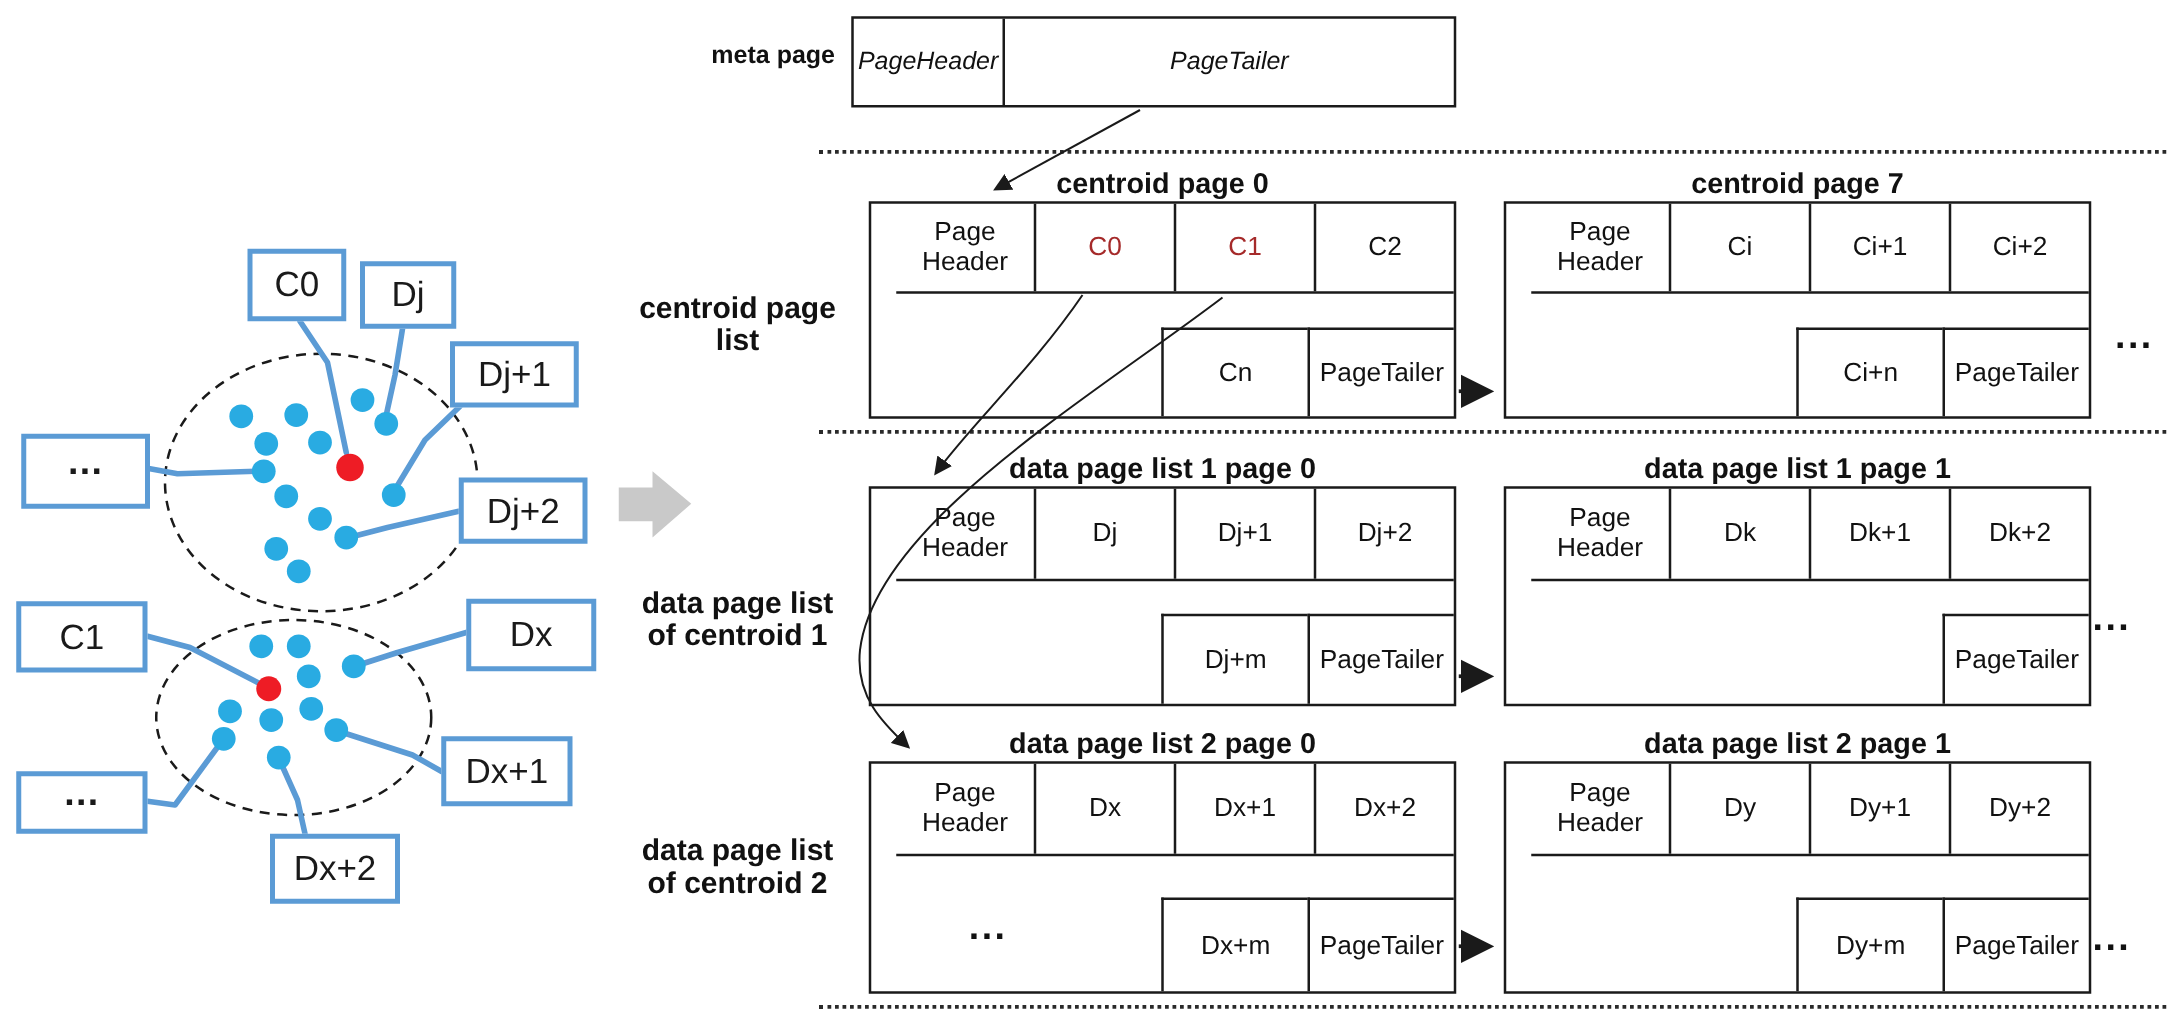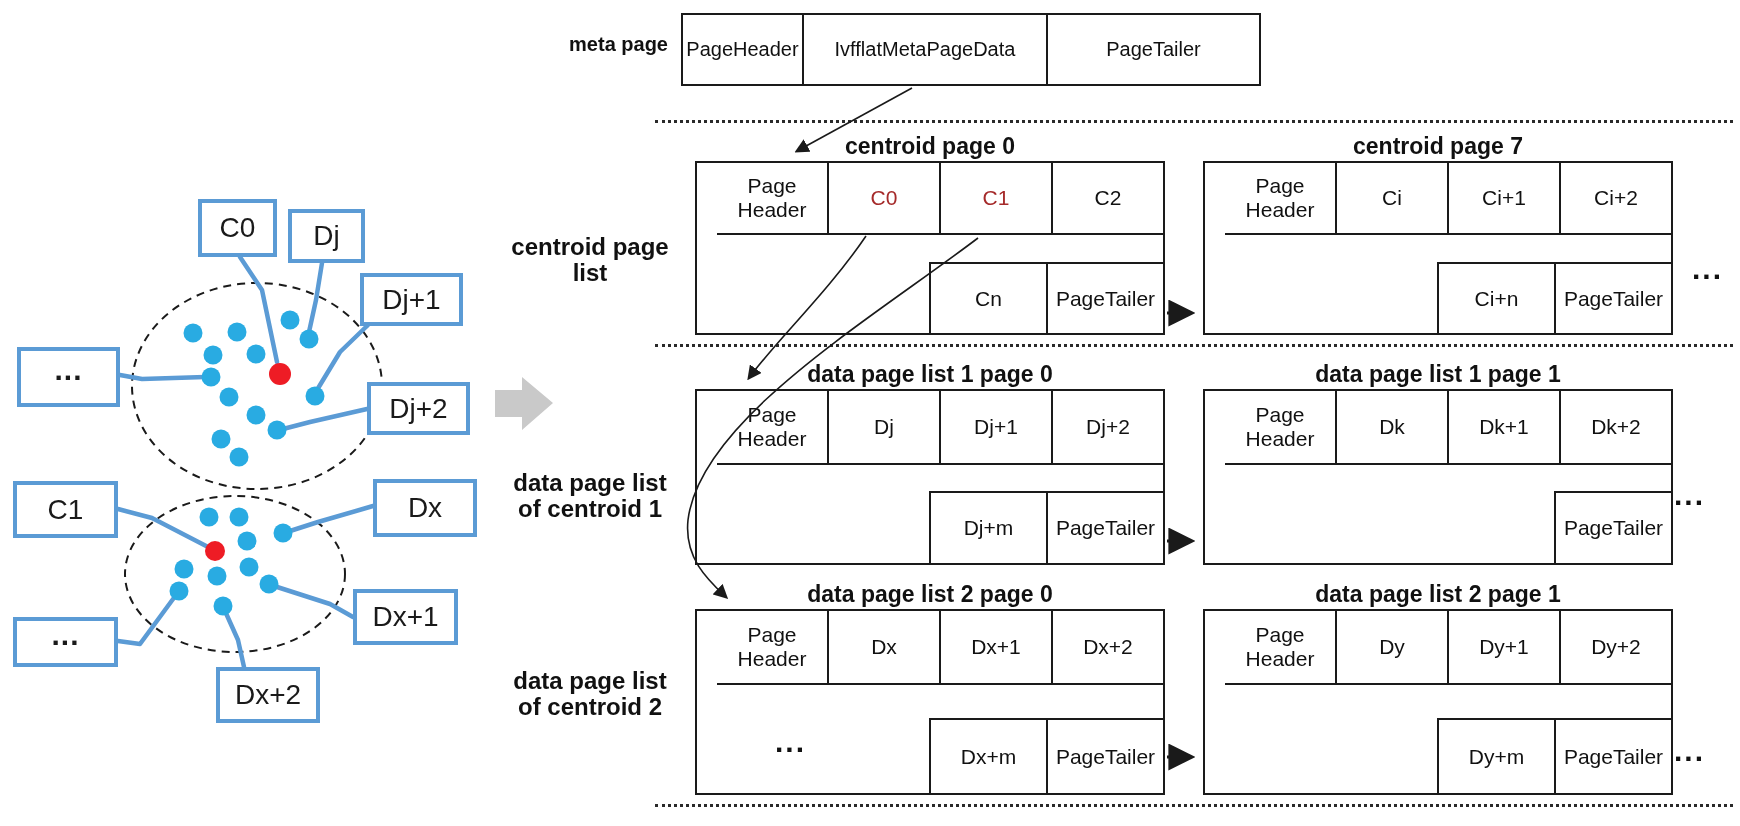--- a/index.html
+++ b/index.html
@@ -22,22 +22,22 @@
   .nlines line{fill:none;stroke:var(--line);stroke-width:3;}
   marker path{fill:var(--line);}
 
   
   .lbox{position:absolute;box-sizing:border-box;background:#fff;border:4px solid var(--box-border);
         display:flex;align-items:center;justify-content:center;font-size:28px;color:#1a1a1a;}
   .lbox .ellip{font-weight:700;font-size:30px;margin-top:-14px;letter-spacing:1px;}
 
   
   .metalabel{position:absolute;left:540px;top:33px;width:128px;text-align:right;font-weight:700;font-size:20px;}
-  .meta{position:absolute;left:681px;top:13px;width:580px;height:73px;box-sizing:border-box;
-        border:2px solid var(--line);display:flex;}
+  .meta{position:absolute;left:681px;top:13px;width:484px;height:73px;box-sizing:border-box;
+        border:2px solid var(--line);display:flex;font-style:italic;}
   .meta .cell{font-size:20px;}
 
   .rowlabel{position:absolute;left:500px;width:180px;text-align:center;font-weight:700;
             font-size:24px;line-height:26px;}
 
   .pblock{position:absolute;width:470px;}
   .ptitle{height:27px;text-align:center;font-weight:700;font-size:23px;line-height:24px;}
   .ptable{box-sizing:border-box;border:2px solid var(--line);background:transparent;padding-left:20px;}
   .prow-top{display:flex;border-bottom:2px solid var(--line);}
   .cell{flex:1;display:flex;align-items:center;justify-content:center;text-align:center;
@@ -171,21 +171,20 @@
   <div class="lbox" style="left:13px;top:617px;width:105px;height:50px">
       <span class="ellip">...</span>
     </div>
   <div class="lbox" style="left:216px;top:667px;width:104px;height:56px">
       <span>Dx+2</span>
     </div>
 
   <div class="metalabel">meta page</div>
   <div class="meta">
     <div class="cell" style="flex:0 0 119px">PageHeader</div>
-    <div class="cell" style="flex:0 0 242px">IvfflatMetaPageData</div>
     <div class="cell">PageTailer</div>
   </div>
 
   <div class="rowlabel" style="top:234px">
     <div>centroid page</div>
     <div>list</div>
   </div>
   <div class="rowlabel" style="top:470px">
     <div>data page list</div>
     <div>of centroid 1</div>

